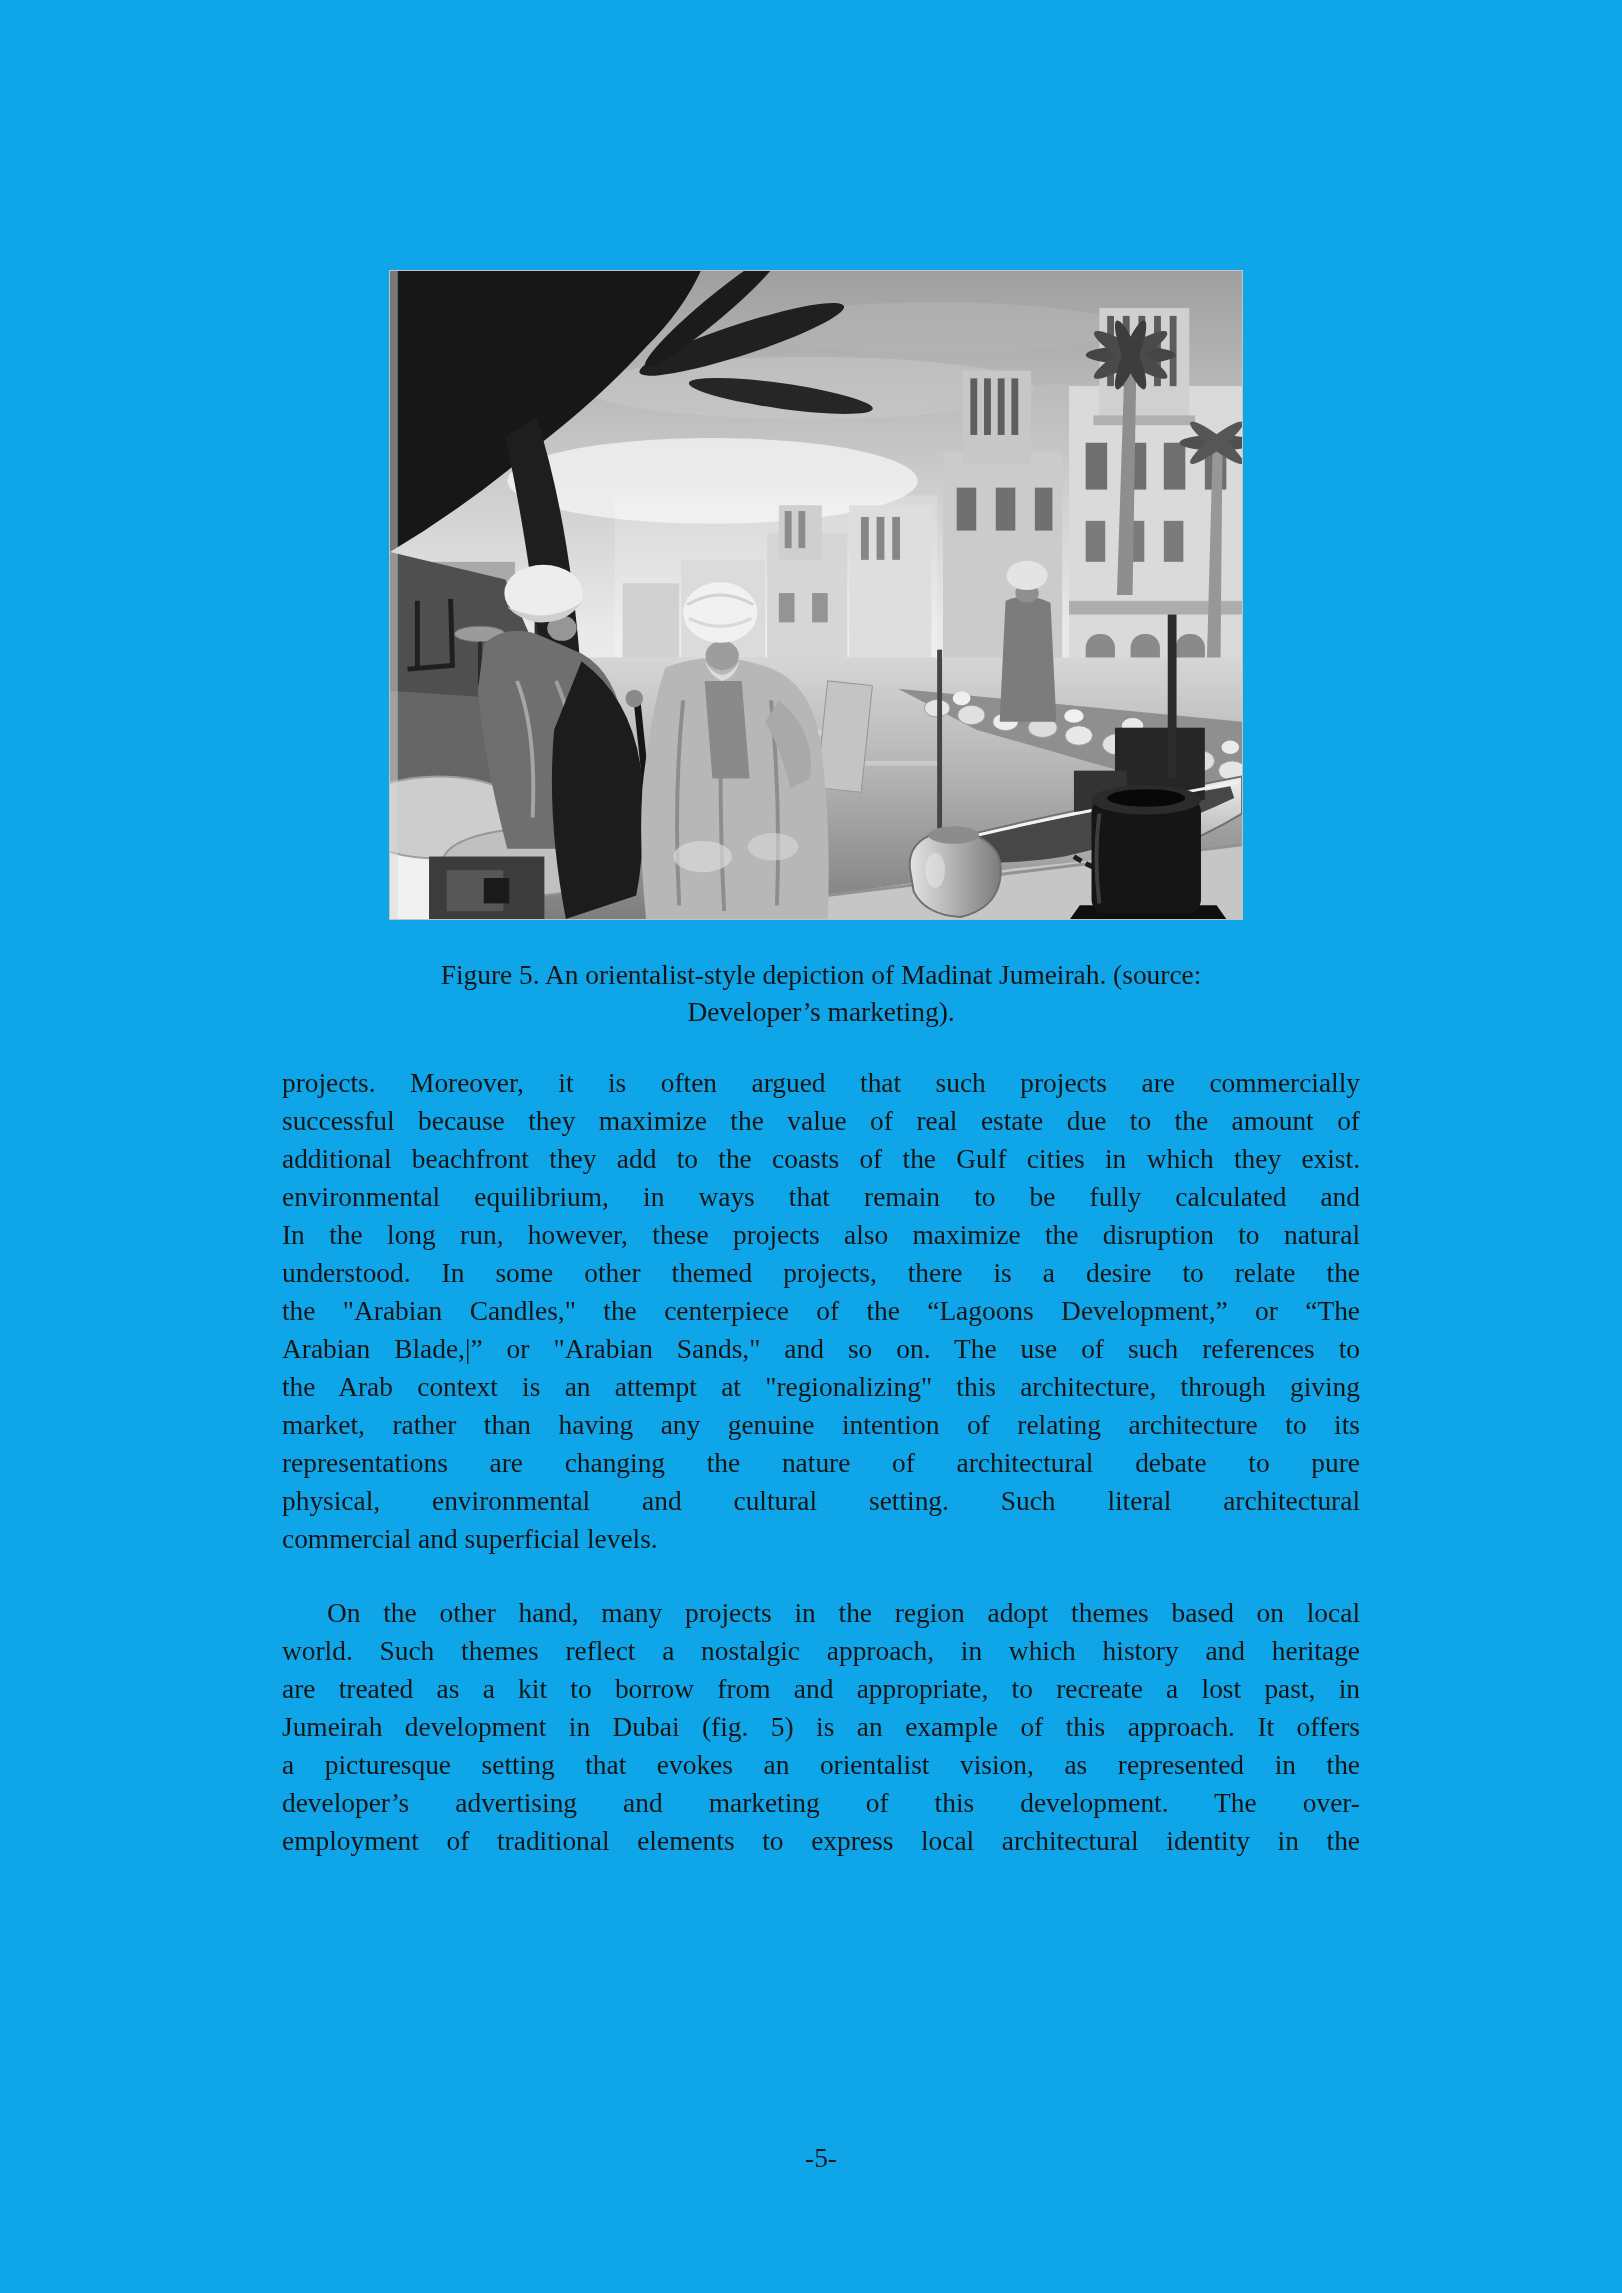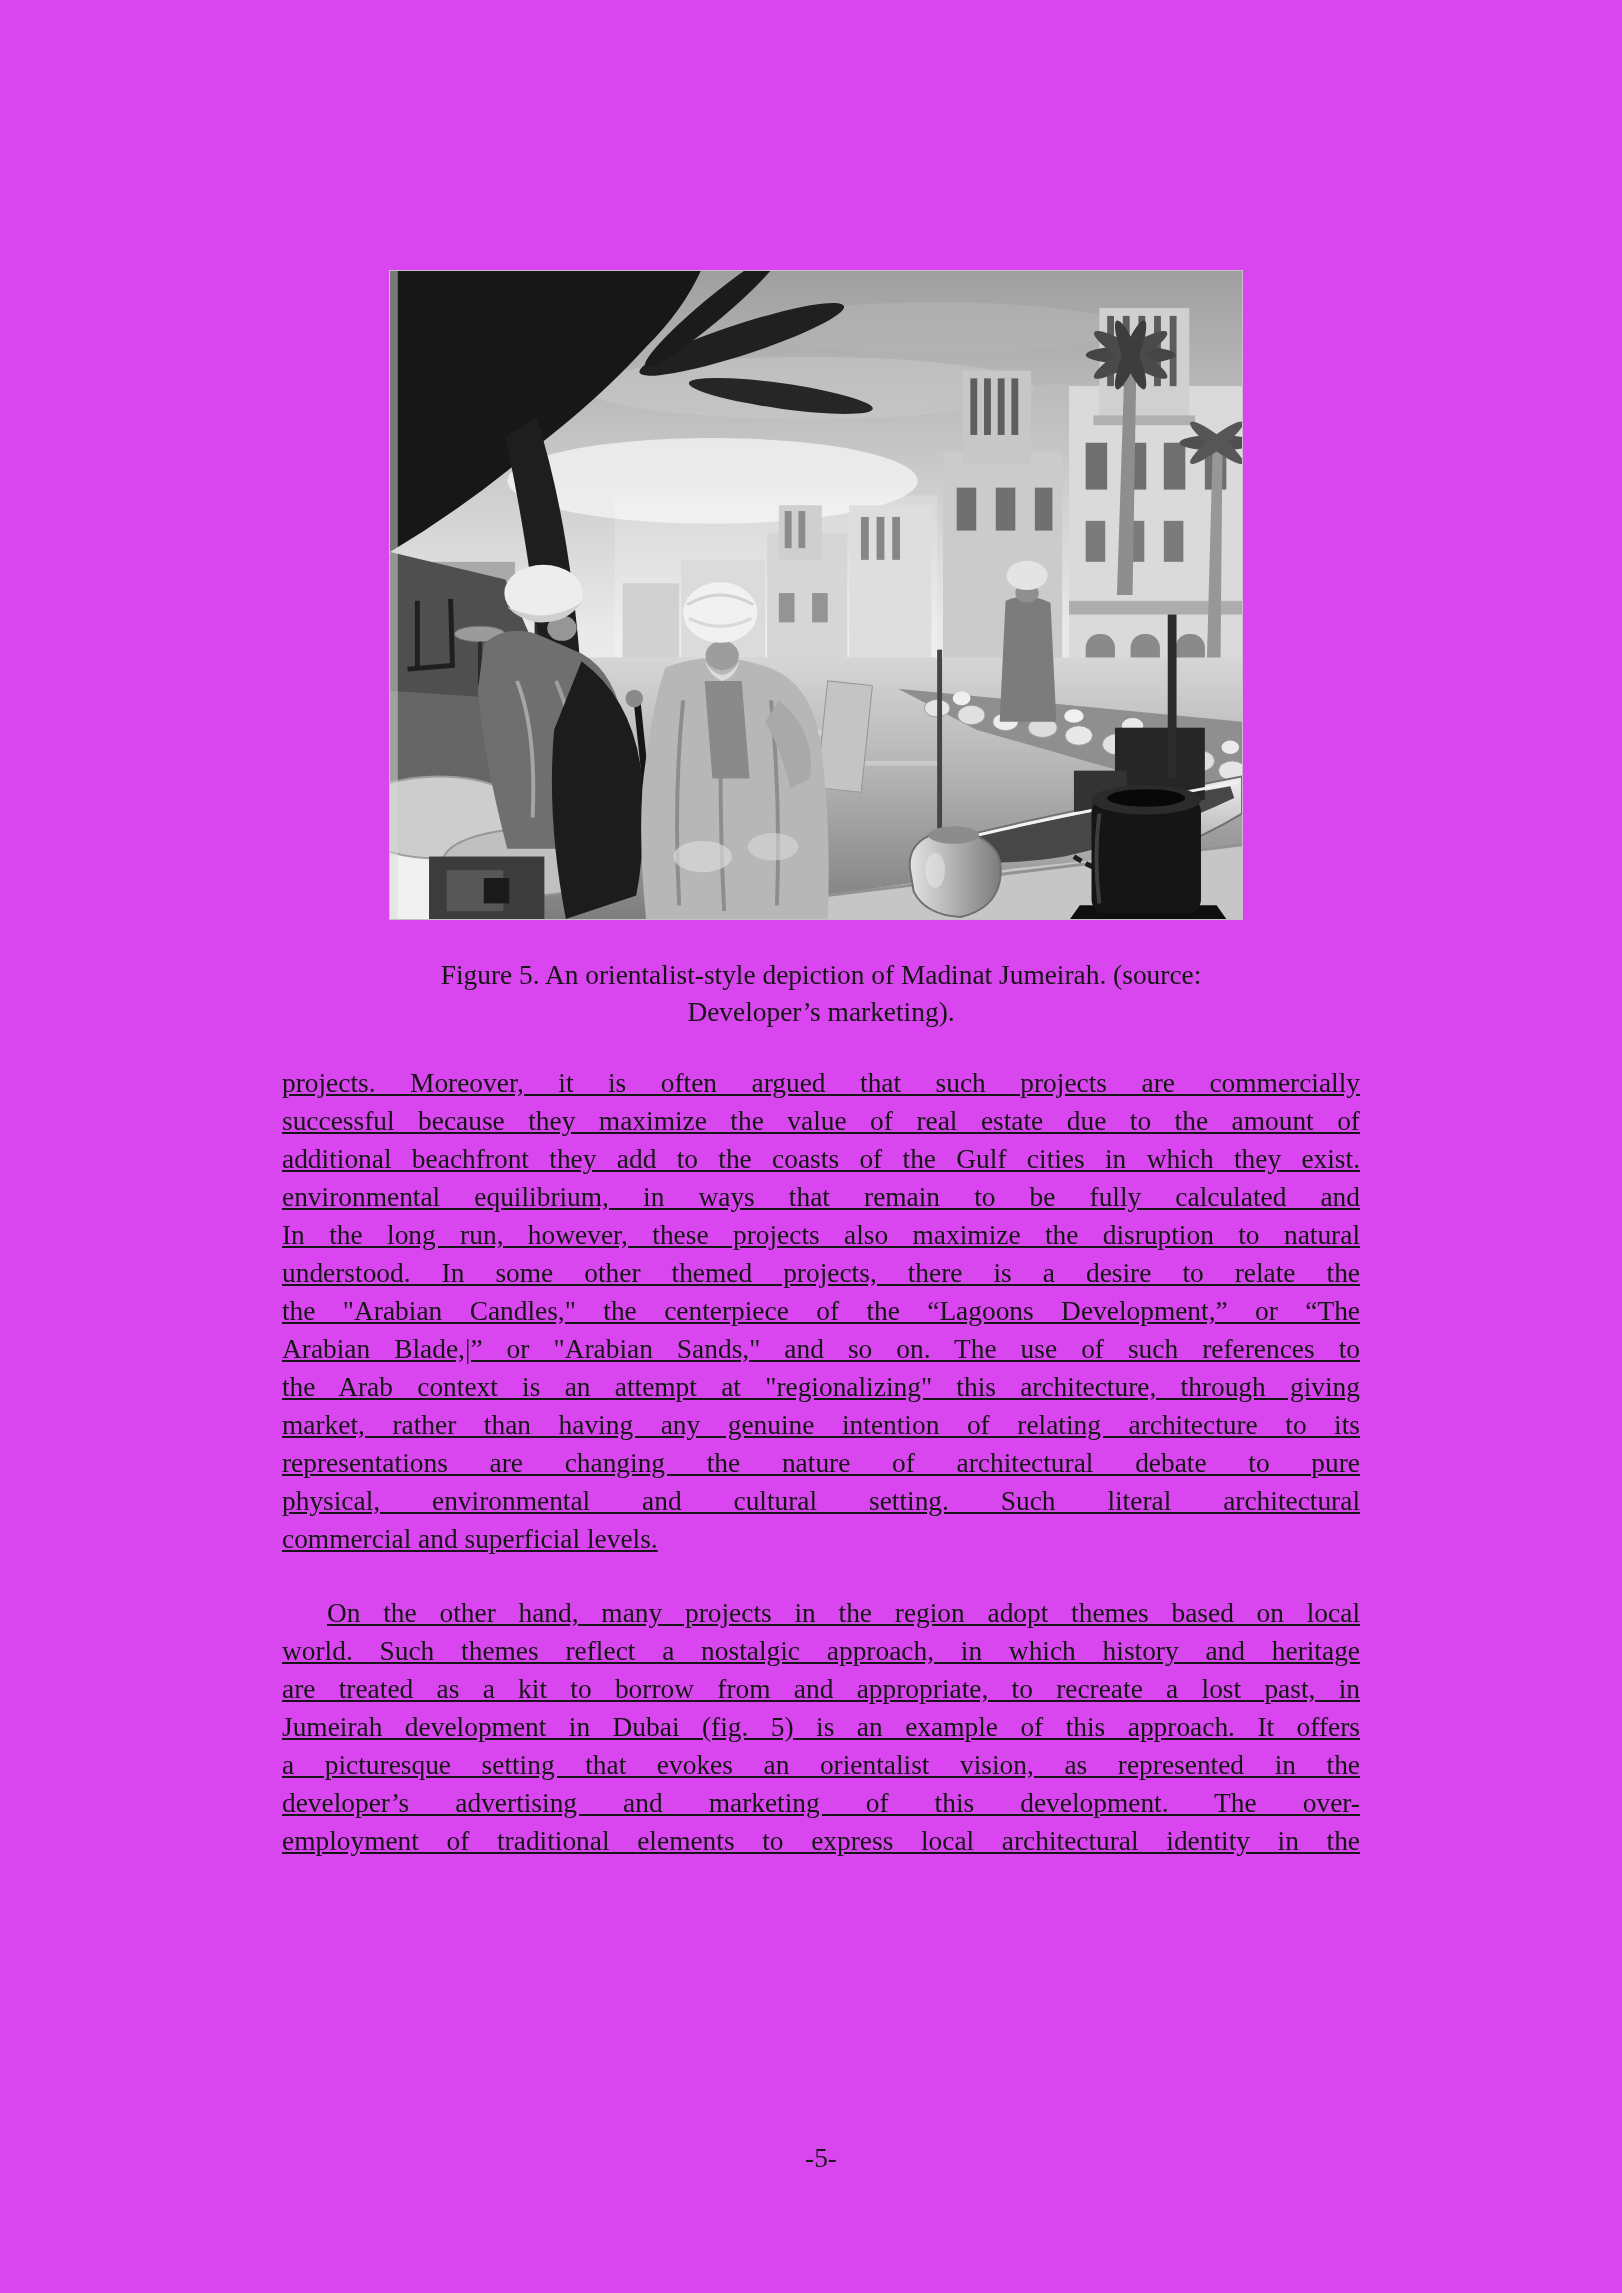--- a/index.html
+++ b/index.html
@@ -1,19 +1,19 @@
 <!DOCTYPE html>
 <html><head>
 <meta charset="utf-8">
 <style>
   html,body{margin:0;padding:0;background:#888;}
   .page{
     position:relative;
     width:1622px;height:2294px;
-    background:#d946ef;
+    background:#0ea5e9;
     font-family:"Liberation Serif","DejaVu Serif",serif;
     color:#1f1f1f;
     overflow:hidden;
     margin:0 auto;
   }
   .figure-frame{
     position:absolute;left:389px;top:270px;
     width:854px;height:650px;
     border:1px solid #c3c3c3;
     box-sizing:border-box;
@@ -28,21 +28,20 @@
   .caption .line{text-align:center;}
   .body-text{
     position:absolute;left:282px;top:1064px;width:1078px;
     font-size:27.4px;line-height:38px;
     color:#161616;
   }
   .para .line{
     text-align:justify;
     text-align-last:justify;
     white-space:normal;
-    text-decoration:underline;
   }
   .para.p1 .line:last-child{text-align-last:left;}
   .para.p2{margin-top:36px;}
   .para.p2 .line:first-child{text-indent:45px;}
   .page-number{
     position:absolute;left:282px;top:2143px;width:1078px;
     font-size:27.4px;text-align:center;color:#1a1a1a;
   }
 </style>
 </head>

